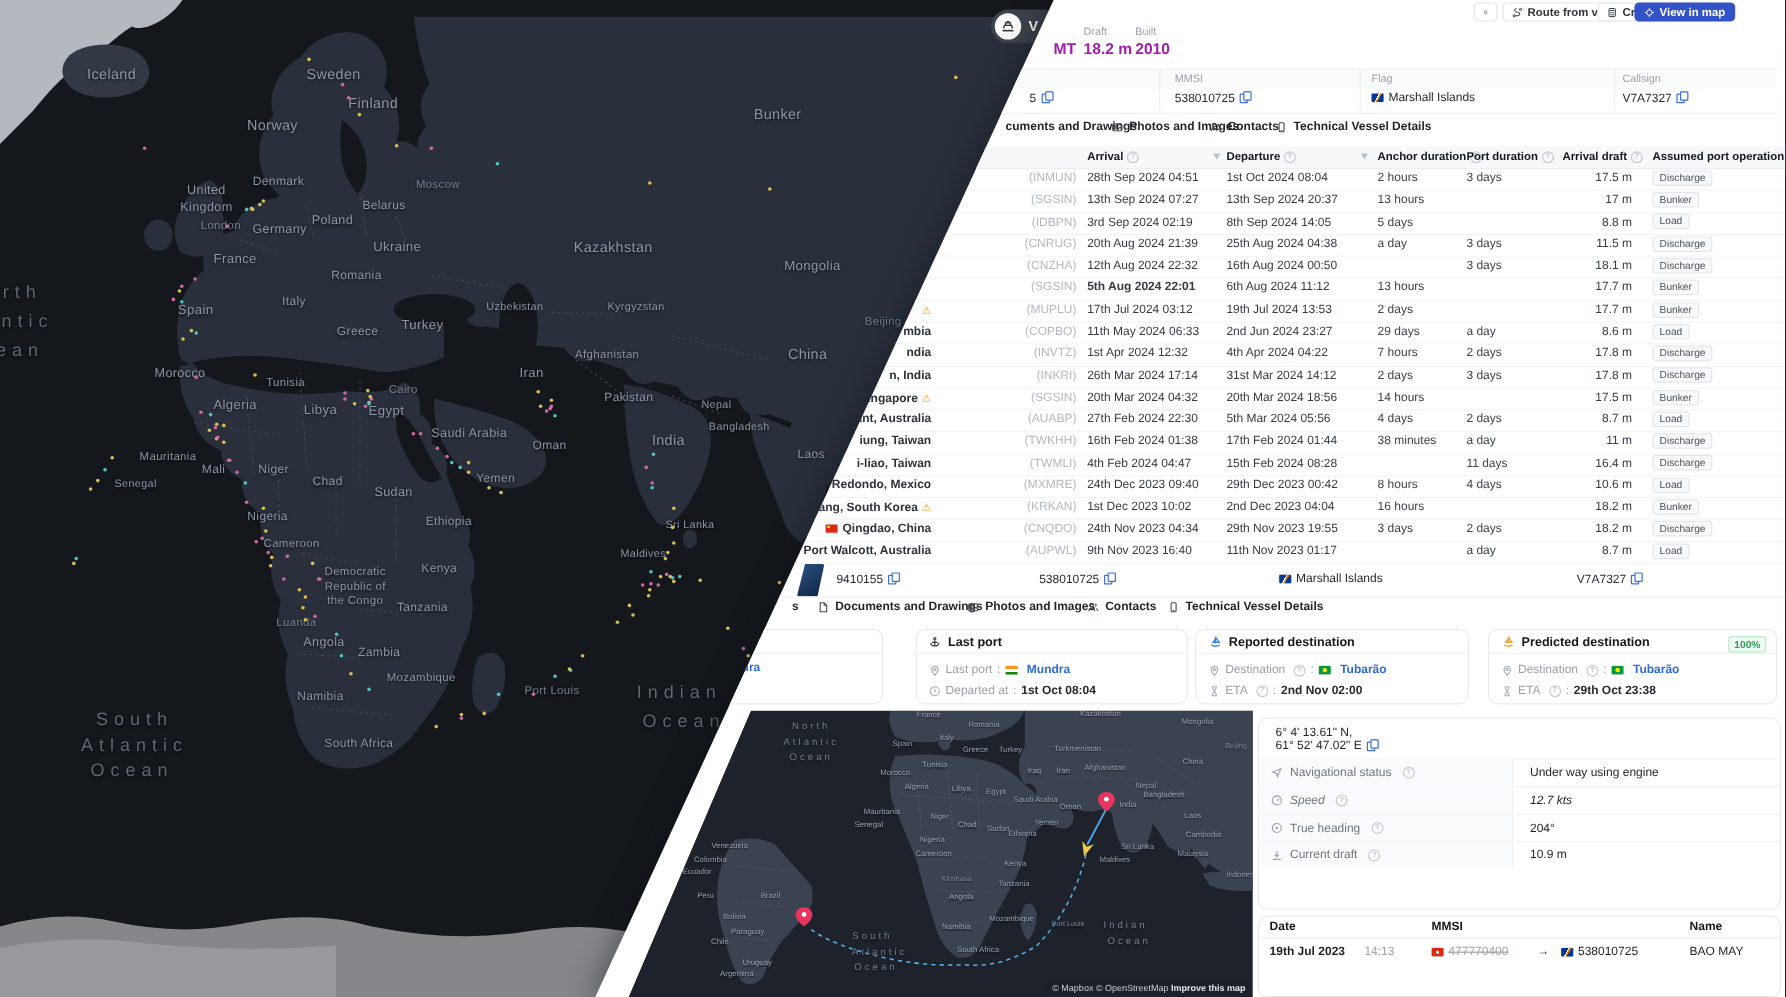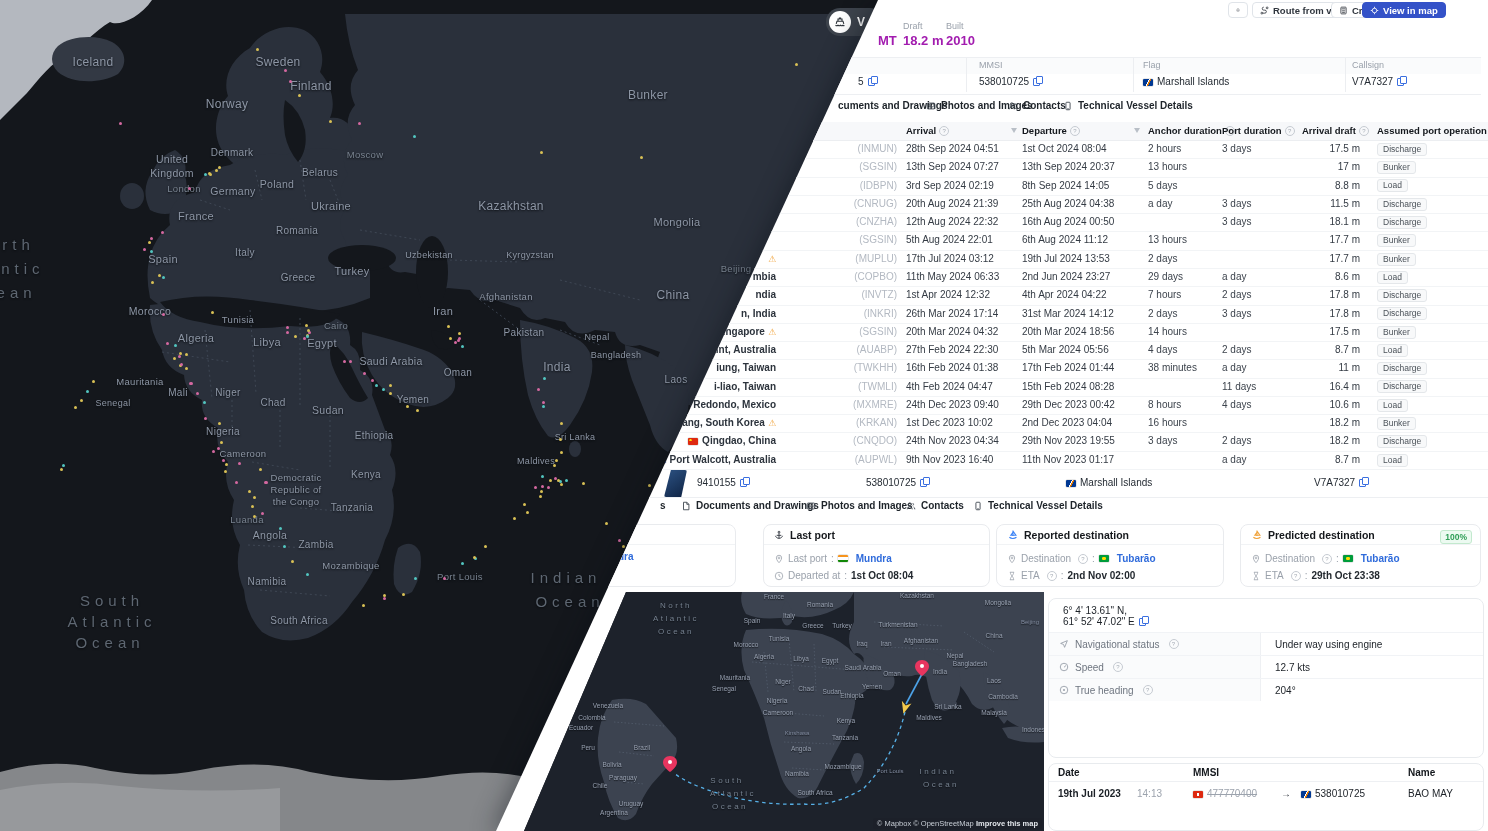--- a/index.html
+++ b/index.html
@@ -525,21 +525,21 @@
             <span class="c-date" style="left: 906px;">12th Aug 2024 22:32</span>
             <span class="c-date" style="left: 1022px;">16th Aug 2024 00:50</span>
             <span class="c-dur" style="left: 1148px;"></span>
             <span class="c-dur" style="left: 1222px;">3 days</span>
             <span class="c-draft" style="left: 1295px;">18.1 m</span>
             <span style="left: 1377px;"><em class="badge" style="font-style: normal;">Discharge</em></span>
           </div>
           <div class="trow" style="top: 231.4px;">
             <span class="c-port"></span>
             <span class="c-loc">(SGSIN)</span>
-            <span class="c-date" style="left: 906px;">5th Aug 2024 22:01</span>
+            <span class="c-date" style="left: 906px; font-weight: bold;">5th Aug 2024 22:01</span>
             <span class="c-date" style="left: 1022px;">6th Aug 2024 11:12</span>
             <span class="c-dur" style="left: 1148px;">13 hours</span>
             <span class="c-dur" style="left: 1222px;"></span>
             <span class="c-draft" style="left: 1295px;">17.7 m</span>
             <span style="left: 1377px;"><em class="badge" style="font-style: normal;">Bunker</em></span>
           </div>
           <div class="trow" style="top: 249.68px;">
             <span class="c-port"><span class="warn">⚠</span></span>
             <span class="c-loc">(MUPLU)</span>
             <span class="c-date" style="left: 906px;">17th Jul 2024 03:12</span>
@@ -913,21 +913,21 @@
             <div class="arow" style="height: 22px;">
               <div class="alab">
                 <svg viewBox="0 0 12 12" width="10" height="10" fill="none" stroke="currentColor" stroke-width="1.1" class="icn">
                   <path d="M10 2 2 5.3l3.4 1.2L6.7 10z"></path>
                 </svg>
                 <span>Navigational status</span>
                 <span class="qi"></span>
               </div>
               <div class="aval">Under way using engine</div>
             </div>
-            <div class="arow" style="height: 22px;">
+            <div class="arow" style="height: 22px; font-style: italic;">
               <div class="alab">
                 <svg viewBox="0 0 12 12" width="10" height="10" fill="none" stroke="currentColor" stroke-width="1.1" class="icn">
                   <circle cx="6" cy="6" r="4.5"></circle>
                   <path d="M6 6.3 8.4 4.2"></path>
                 </svg>
                 <span>Speed</span>
                 <span class="qi"></span>
               </div>
               <div class="aval">12.7 kts</div>
             </div>
@@ -935,20 +935,30 @@
               <div class="alab">
                 <svg viewBox="0 0 12 12" width="10" height="10" fill="none" stroke="currentColor" stroke-width="1.1" class="icn">
                   <circle cx="6" cy="6" r="4.5"></circle>
                   <circle cx="6" cy="6" r="1.2" fill="currentColor" stroke="none"></circle>
                 </svg>
                 <span>True heading</span>
                 <span class="qi"></span>
               </div>
               <div class="aval">204°</div>
             </div>
+            <div class="arow" style="height: 21px;">
+              <div class="alab">
+                <svg viewBox="0 0 12 12" width="10" height="10" fill="none" stroke="currentColor" stroke-width="1.1" class="icn">
+                  <path d="M6 1.5v5.6M3.8 5 6 7.2 8.2 5M2 9.8h8"></path>
+                </svg>
+                <span>Current draft</span>
+                <span class="qi"></span>
+              </div>
+              <div class="aval">10.9 m</div>
+            </div>
           </div>
     </div>
 
     <div class="chg">
       <div class="cols">
         <span style="left:9px;">Date</span>
         <span style="left:144px;">MMSI</span>
         <span style="left:359px;">Name</span>
       </div>
       <div class="drow">

